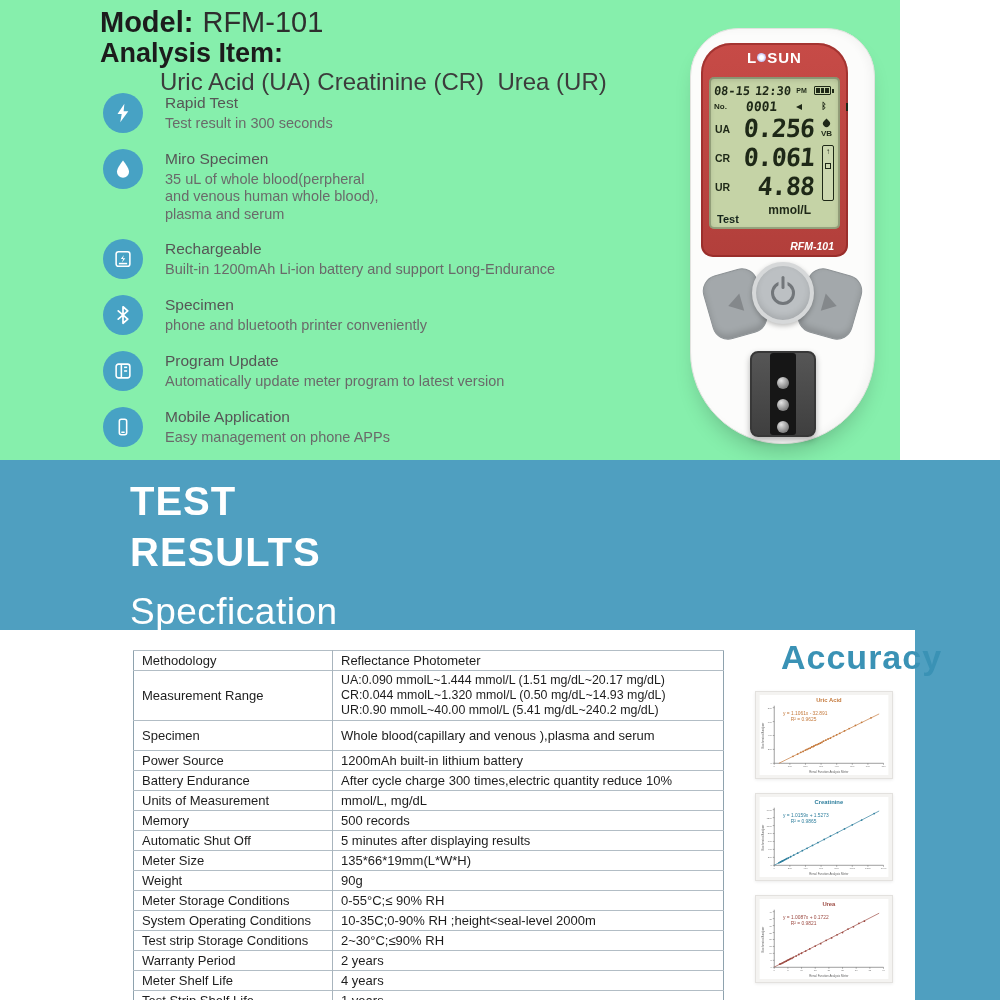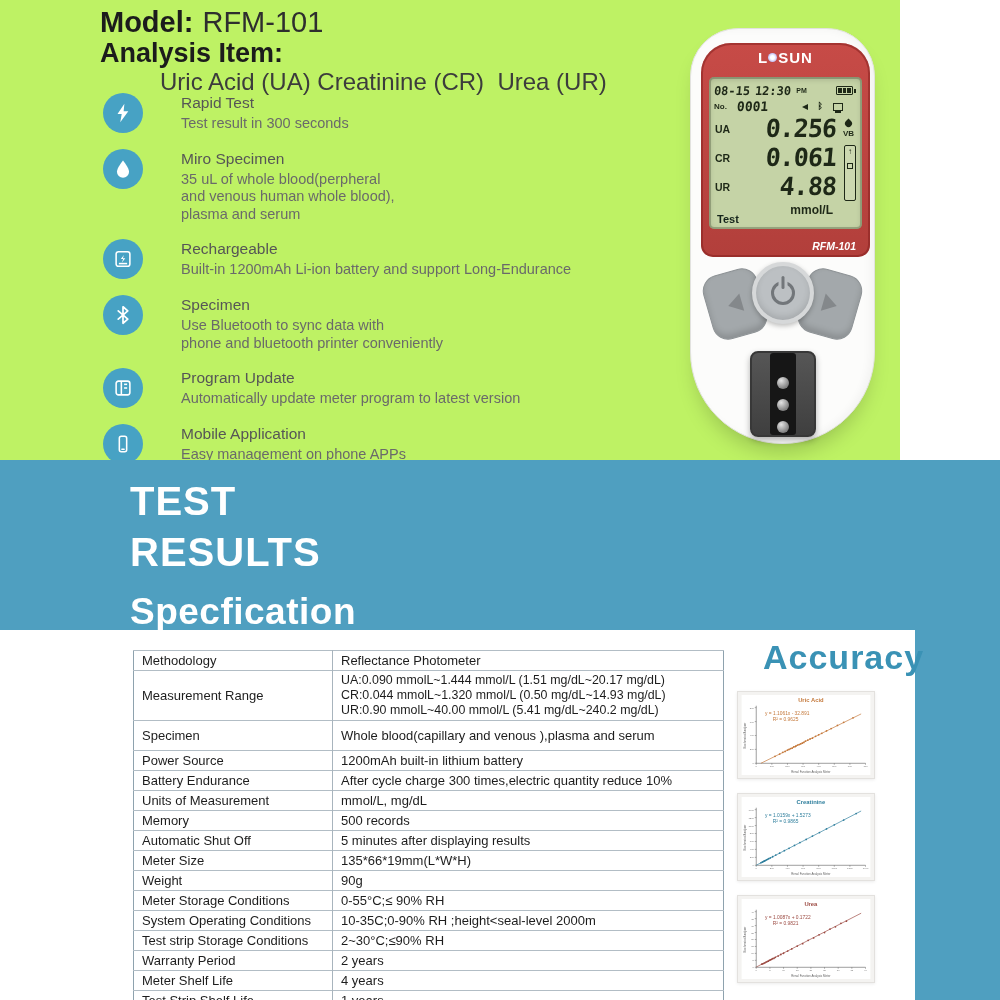--- a/index.html
+++ b/index.html
@@ -1,49 +1,49 @@
 <!DOCTYPE html>
 <html><head>
 <meta charset="utf-8">
 <style>
   *{margin:0;padding:0;box-sizing:border-box}
   html,body{width:1000px;height:1000px;overflow:hidden;background:#fff}
   #canvas{position:relative;width:1000px;height:1000px;font-family:"Liberation Sans",sans-serif;background:#fff}
 
   
-  .top{position:absolute;left:0;top:0;width:900px;height:460px;background:#bef264}
+  .top{position:absolute;left:0;top:0;width:900px;height:460px;background:#86efac}
   .model-line{position:absolute;left:100px;top:6px;font-size:29px;color:#1c1c1c}
   .model-label{font-weight:700}
   .model-value{font-weight:400;color:#2e2e2e;margin-left:9px}
   .analysis-label{position:absolute;left:100px;top:38px;font-size:27px;font-weight:700;color:#1c1c1c}
   .analysis-items{position:absolute;left:160px;top:68px;font-size:24px;color:#3c3c3c;white-space:pre}
 
   .features{position:absolute;left:103px;top:93px;width:585px}
-  .feature{display:flex;gap:38px;margin-bottom:16px}
+  .feature{display:flex;gap:22px;margin-bottom:16px}
   .f-icon{width:40px;height:40px;border-radius:50%;background:#47a2c4;flex:0 0 40px;display:flex;align-items:center;justify-content:center}
   .f-icon svg{width:22px;height:22px}
   .f-text{padding-top:1px}
   .f-title{font-size:15.5px;color:#565656;margin-bottom:3px}
   .f-line{font-size:14.5px;color:#6a6a6a;line-height:1.2}
 
   
   .device{position:absolute;left:690px;top:28px;width:185px;height:416px}
   .dev-body{position:absolute;inset:0;background:#fcfcfb;border:1px solid #e2e2df;border-radius:48px 48px 92px 92px;box-shadow:0 14px 22px -8px rgba(0,0,0,.22),inset -4px 0 8px rgba(0,0,0,.04)}
-  .red-panel{position:absolute;left:10px;right:4px;top:14px;height:214px;background:linear-gradient(#c74b47,#b23f3b);border-radius:30px 30px 12px 12px;box-shadow:inset 0 0 0 2px rgba(130,30,28,.5)}
+  .red-panel{position:absolute;left:10px;right:26px;top:14px;height:214px;background:linear-gradient(#c74b47,#b23f3b);border-radius:30px 30px 12px 12px;box-shadow:inset 0 0 0 2px rgba(130,30,28,.5)}
   .brand{text-align:center;color:#fff;font-weight:700;font-size:15px;letter-spacing:1px;margin-top:6px}
   .sun{display:inline-block;width:9px;height:9px;margin-right:1px;border-radius:50%;background:radial-gradient(circle,#ffffff 30%,#b9b4f0 75%);vertical-align:1px}
   .lcd{position:absolute;left:8px;right:8px;top:34px;height:152px;background:#c5d3a6;border-radius:5px;box-shadow:inset 0 0 0 2px rgba(52,62,40,.30),inset 0 2px 6px rgba(0,0,0,.18);padding:3px 5px 0 5px;color:#1e2817}
   .seg{font-family:"DejaVu Sans Mono",monospace;font-weight:700;transform:skewX(-5deg);display:inline-block}
   .lcd-r1{display:flex;align-items:center;gap:5px;height:17px;margin-top:2px}
   .lcd-r1 .seg{font-size:12px}
   .ampm{font-size:7px;font-weight:700}
   .batt{margin-left:auto;position:relative;width:17px;height:9px;border:1.5px solid #1e2817;border-radius:1px;display:flex;gap:1px;padding:1px;margin-right:4px}
   .batt::after{content:'';position:absolute;right:-4px;top:1.5px;width:2.5px;height:4px;background:#1e2817}
   .batt i{flex:1;background:#1e2817}
-  .lcd-r2{display:flex;align-items:center;gap:10px;height:15px}
+  .lcd-r2{display:flex;align-items:center;gap:19px;height:15px}
   .no-lab{font-size:8px;font-weight:700}
   .lcd-r2 .seg{font-size:13px}
   .spk{margin-left:auto;width:0;height:0;border-top:3.5px solid transparent;border-bottom:3.5px solid transparent;border-right:6px solid #1e2817}
   .bt{font-size:9px;font-weight:700;line-height:9px}
   .mon{width:10px;height:8px;border:1.4px solid #1e2817;position:relative;margin-right:14px}
   .mon::after{content:'';position:absolute;left:1px;right:1px;bottom:-3px;height:1.5px;background:#1e2817}
   .lcd-row{display:flex;align-items:center;height:29px;padding-left:1px}
   .param{width:22px;font-size:10.5px;font-weight:700}
   .lcd-row .seg{flex:1;text-align:right;font-size:25px;letter-spacing:-1px;padding-right:4px}
   .flag-col{width:17px;display:flex;flex-direction:column;align-items:center}
@@ -66,33 +66,33 @@
   .pwr-icon::after{content:'';position:absolute;left:50%;top:-8px;transform:translateX(-50%);width:3px;height:13px;background:#72767a;border-radius:2px}
   .port{position:absolute;top:322px;left:50%;transform:translateX(-50%);width:66px;height:86px;background:linear-gradient(#565656,#3f3f3f);border:2px solid #383838;border-radius:8px;box-shadow:0 3px 6px rgba(0,0,0,.3)}
   .port-strip{width:26px;height:100%;margin:0 auto;background:#161616;border-radius:3px;display:flex;flex-direction:column;align-items:center}
   .port-strip i{width:12px;height:12px;border-radius:50%;background:radial-gradient(circle at 35% 30%,#e4e4e4,#818181 70%);margin-top:10px}
   .port-strip i:first-child{margin-top:24px}
 
   
   .band{position:absolute;left:0;top:460px;width:1000px;height:170px;background:#4f9fc0;color:#fff}
   .band-inner{position:absolute;left:130px;top:16px}
   .band-t1,.band-t2{font-size:40px;font-weight:800;letter-spacing:1px;line-height:1.27}
-  .band-sub{font-size:37px;font-weight:700;letter-spacing:.5px;margin-top:13px}
+  .band-sub{font-size:37px;font-weight:400;letter-spacing:.5px;margin-top:13px}
 
   
   .bottom{position:absolute;left:0;top:630px;width:1000px;height:370px;background:#fff}
   .teal-strip{position:absolute;right:0;top:0;width:85px;height:370px;background:#4f9fc0}
 
   table#spec-table{position:absolute;left:133px;top:20px;width:590px;border-collapse:collapse;table-layout:fixed;border:1.6px solid #8ea2ae}
   #spec-table td{border-top:1px solid #b2bdc5;padding:2px 8px;font-size:13px;color:#1d1d1d;vertical-align:middle}
   #spec-table td.label-cell{border-right:1px solid #a8b4bd}
   #spec-table tr.pad-row td{padding-top:7px;padding-bottom:7px}
   #spec-table .v-line{font-size:12.4px;line-height:1.22;white-space:nowrap}
 
-  .accuracy{position:absolute;left:737px;top:8px;width:170px}
+  .accuracy{position:absolute;left:755px;top:8px;width:170px}
   .acc-heading{font-size:34px;font-weight:700;letter-spacing:1px;color:#3a92b5;margin:0 0 14px 26px}
   .chart-card{width:138px;height:88px;background:#f4f3f1;border:1px solid #e3e1de;box-shadow:0 1px 3px rgba(0,0,0,.08);margin-bottom:14px;padding:3px}
   .chart-card svg{display:block;width:100%;height:100%}
 </style>
 </head>
 <body>
 
 <div id="canvas">
 
   <section class="top">
@@ -141,21 +141,20 @@
           </div>
         </div>
         <div class="feature">
           <span class="f-icon">
             <svg viewBox="0 0 24 24" fill="none" stroke="#fff" stroke-width="1.9" stroke-linejoin="round" stroke-linecap="round">
               <path d="M6.8 7.5l10.4 9L12 21V3l5.2 4.5-10.4 9"></path>
             </svg>
           </span>
           <div class="f-text">
             <div class="f-title">Specimen</div>
-            <div class="f-line">Use Bluetooth to sync data with</div>
             <div class="f-line">phone and bluetooth printer conveniently</div>
           </div>
         </div>
         <div class="feature">
           <span class="f-icon">
             <svg viewBox="0 0 24 24" fill="none" stroke="#fff" stroke-width="1.7">
               <rect x="4.5" y="4.5" width="15" height="15" rx="2.5"></rect>
               <line x1="10.2" y1="4.5" x2="10.2" y2="19.5"></line>
               <line x1="13.2" y1="8" x2="16.5" y2="8"></line>
               <line x1="13.2" y1="12" x2="16.5" y2="12"></line>

